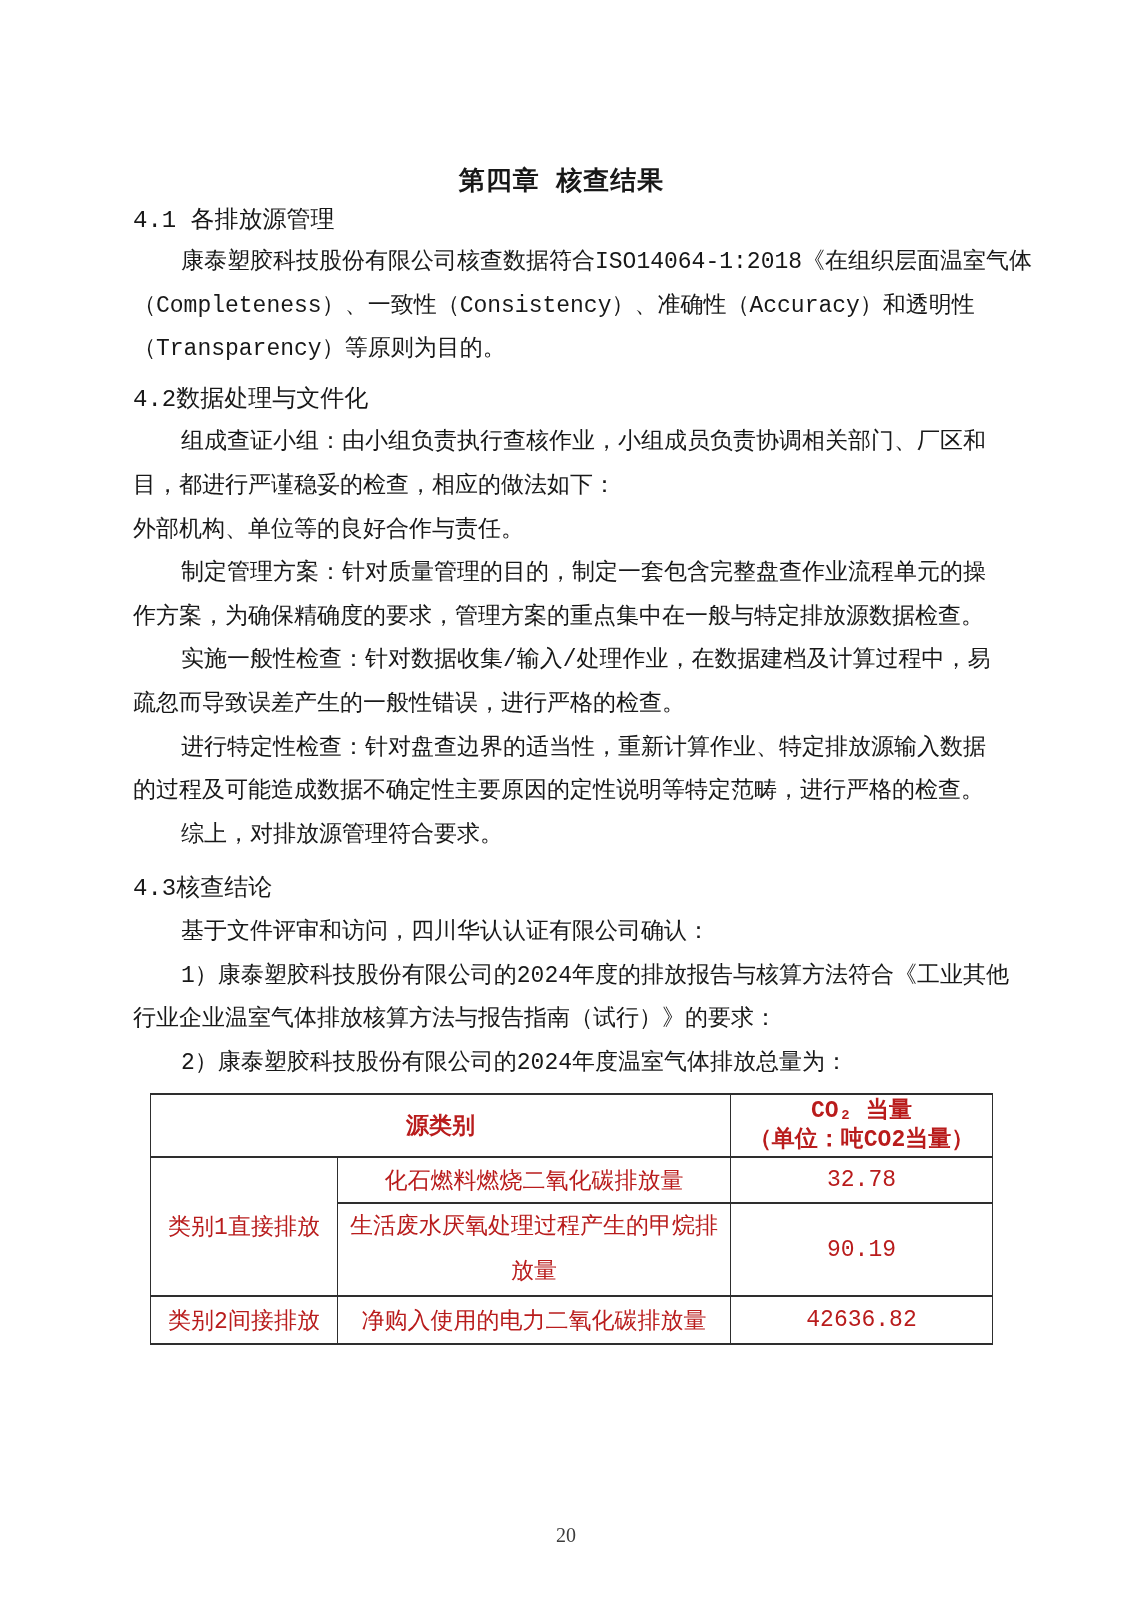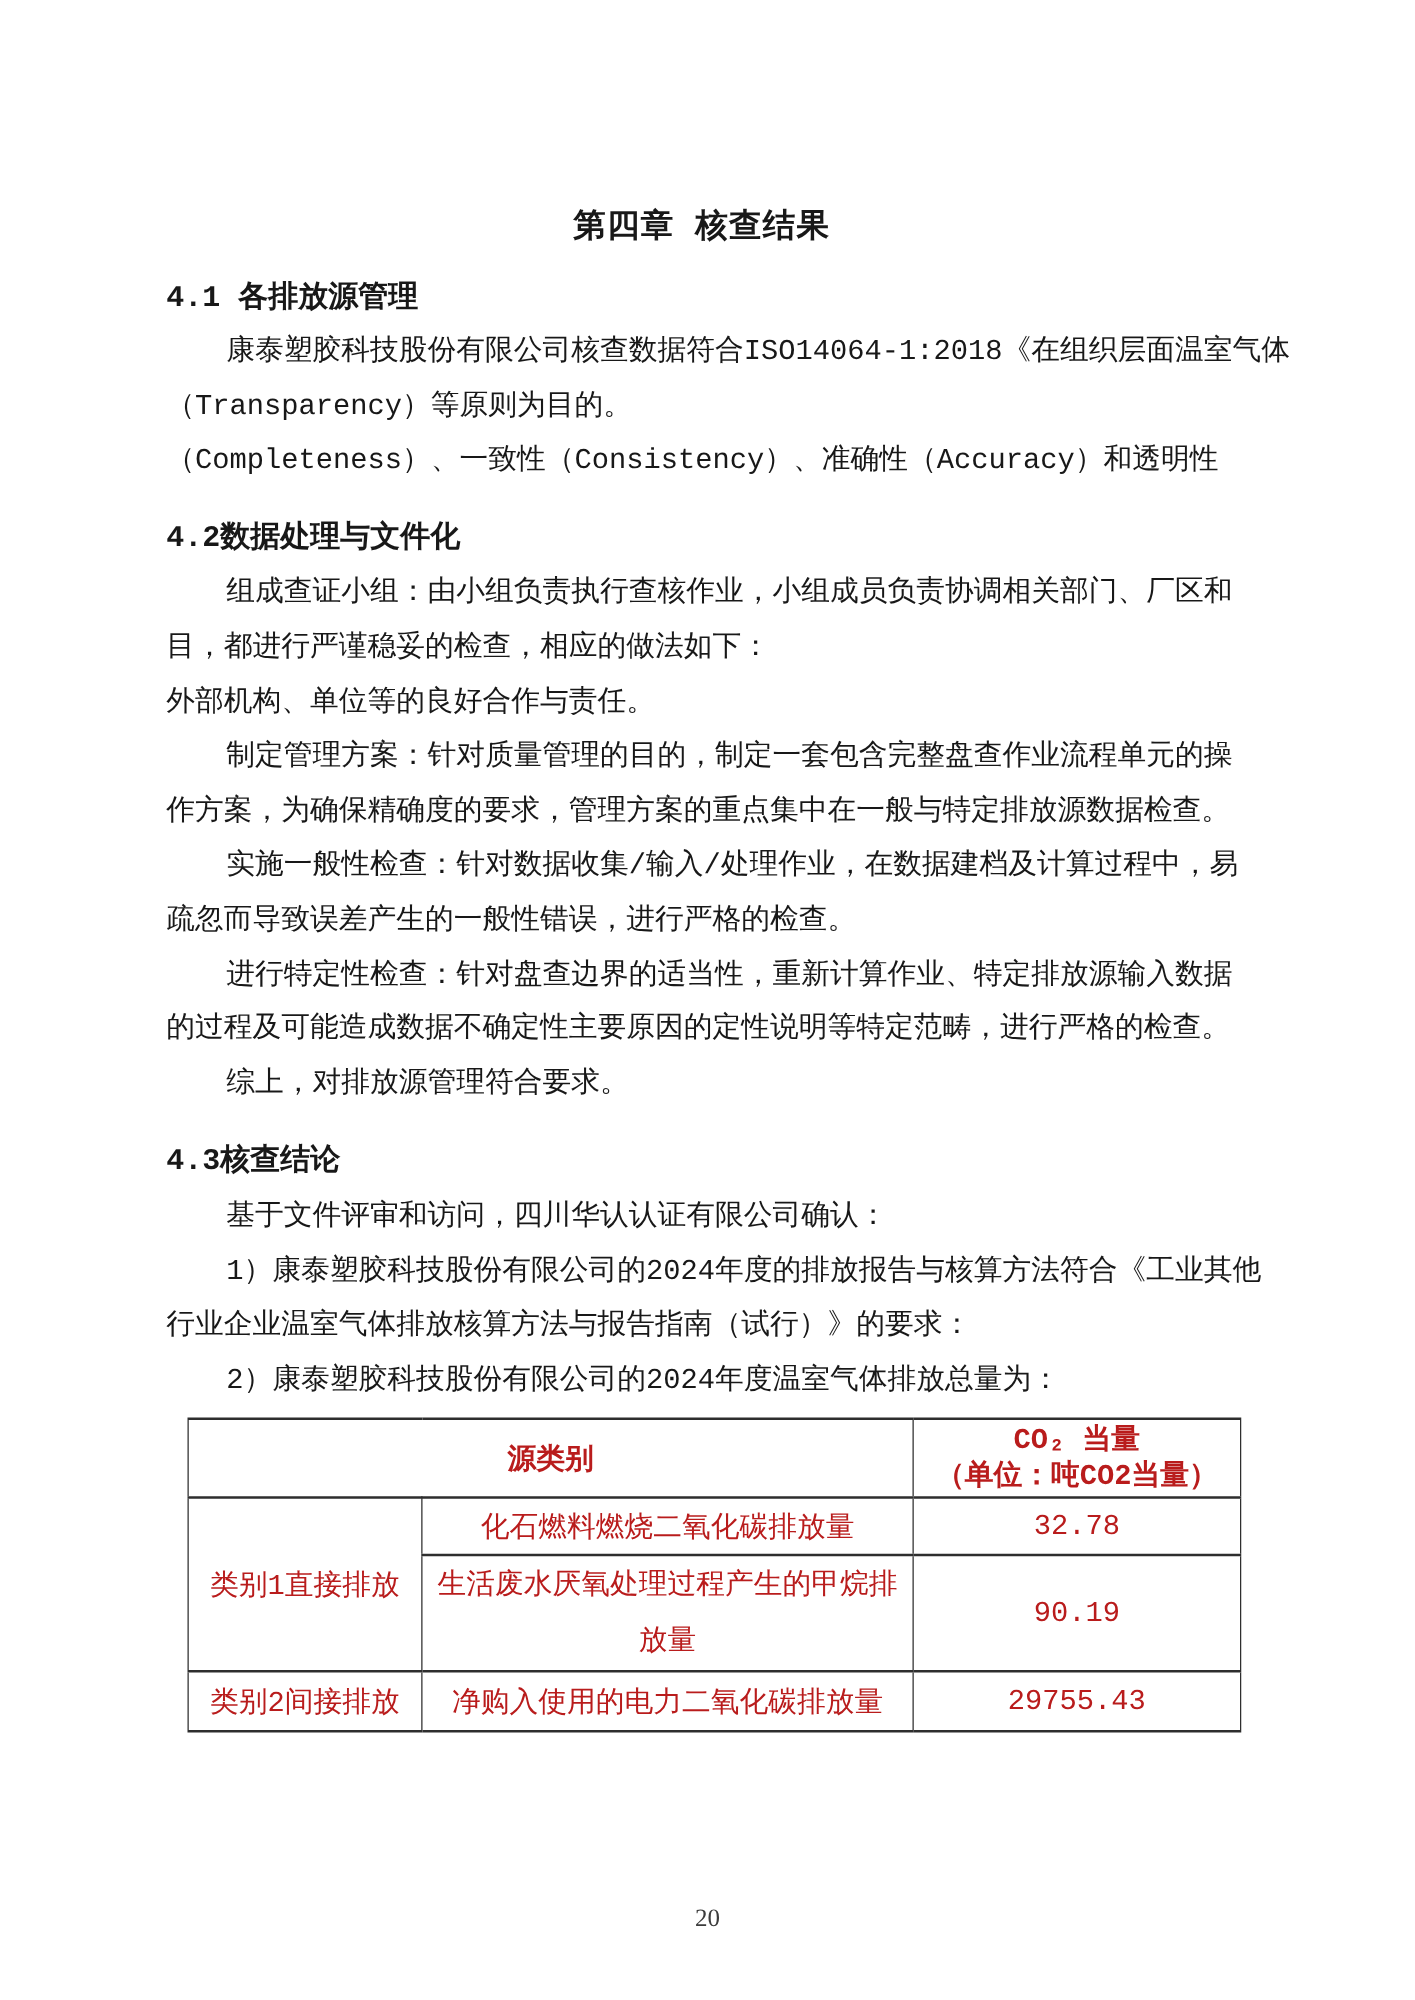--- a/index.html
+++ b/index.html
@@ -28,22 +28,21 @@
     white-space: nowrap;
   }
   .line {
     height: 43.6px;
     line-height: 43.6px;
     font-size: 23px;
     white-space: nowrap;
   }
   .line.heading {
     font-size: 24px;
-    font-weight: 700;
-    margin-top: 19px;
+    font-weight: 400;
   }
   .line.h-first {
     height: 40px;
     line-height: 40px;
   }
   .line.indent { padding-left: 48px; }
   .sp6  { margin-top: 6px; }
   .sp10 { margin-top: 10px; }
 
   table.emissions {
@@ -87,22 +86,22 @@
 </head>
 <body>
 
 <div class="page">
   <div class="content">
 
     <div class="title">第四章 核查结果</div>
 
     <div class="line heading h-first">4.1 各排放源管理</div>
     <div class="line indent">康泰塑胶科技股份有限公司核查数据符合ISO14064-1:2018《在组织层面温室气体</div>
+    <div class="line">（Completeness）、一致性（Consistency）、准确性（Accuracy）和透明性</div>
     <div class="line">（Transparency）等原则为目的。</div>
-    <div class="line">（Completeness）、一致性（Consistency）、准确性（Accuracy）和透明性</div>
 
     <div class="line heading sp6">4.2数据处理与文件化</div>
     <div class="line indent">组成查证小组：由小组负责执行查核作业，小组成员负责协调相关部门、厂区和</div>
     <div class="line">目，都进行严谨稳妥的检查，相应的做法如下：</div>
     <div class="line">外部机构、单位等的良好合作与责任。</div>
     <div class="line indent">制定管理方案：针对质量管理的目的，制定一套包含完整盘查作业流程单元的操</div>
     <div class="line">作方案，为确保精确度的要求，管理方案的重点集中在一般与特定排放源数据检查。</div>
     <div class="line indent">实施一般性检查：针对数据收集/输入/处理作业，在数据建档及计算过程中，易</div>
     <div class="line">疏忽而导致误差产生的一般性错误，进行严格的检查。</div>
     <div class="line indent">进行特定性检查：针对盘查边界的适当性，重新计算作业、特定排放源输入数据</div>
@@ -137,20 +136,20 @@
         <tr class="r2">
           <td>
             <div class="src-line">生活废水厌氧处理过程产生的甲烷排</div>
             <div class="src-line">放量</div>
           </td>
           <td>90.19</td>
         </tr>
         <tr class="r3">
           <td>类别2间接排放</td>
           <td>净购入使用的电力二氧化碳排放量</td>
-          <td>29755.43</td>
+          <td>42636.82</td>
         </tr>
       </tbody>
     </table>
   </div>
 
   <div class="footer">20</div>
 </div>
 
 </body></html>

